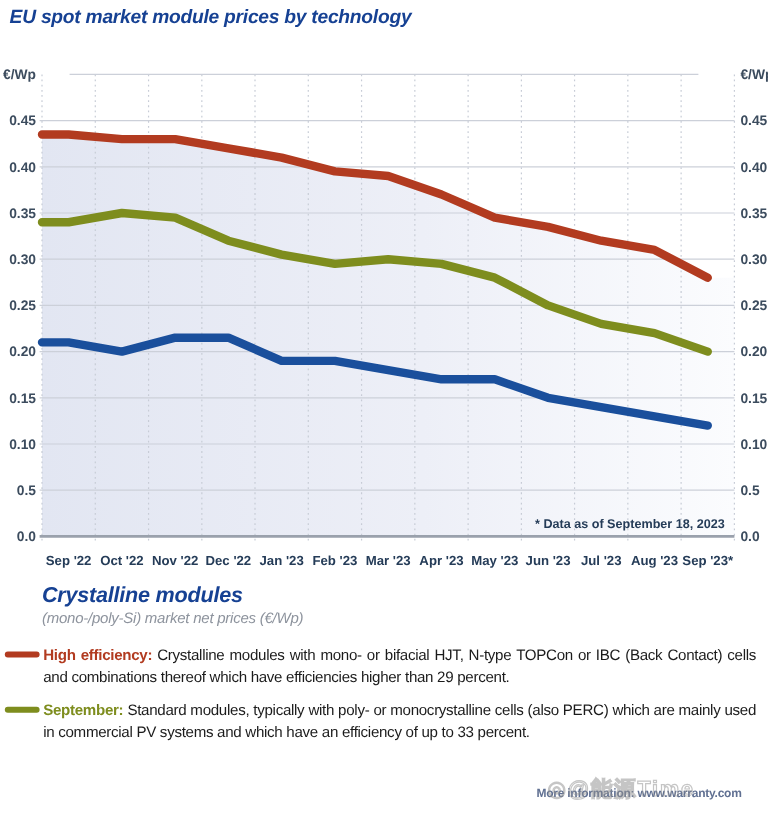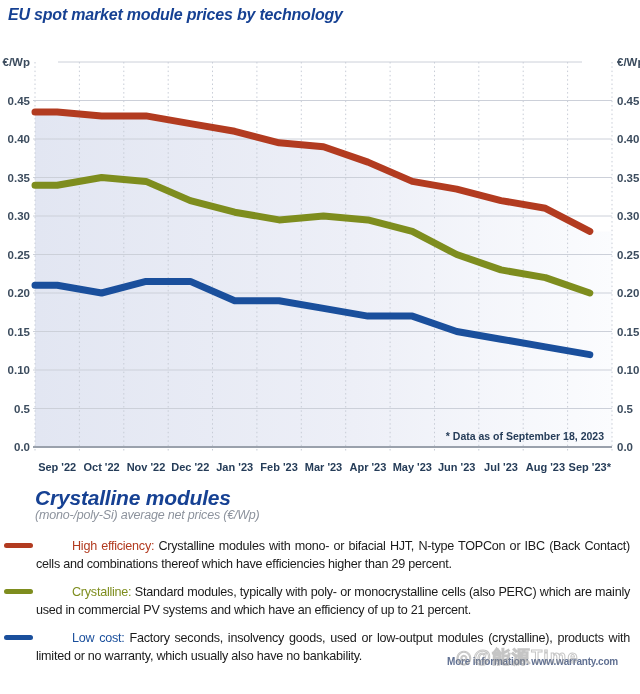--- a/index.html
+++ b/index.html
@@ -9,35 +9,35 @@
     -webkit-font-smoothing:antialiased;
   }
   .page-title{
     position:absolute;left:8px;top:6px;
     font-size:16px;font-weight:bold;font-style:italic;letter-spacing:-0.2px;
   }
   .chart-svg{position:absolute;left:0;top:0;}
   .footer{position:absolute;left:0;top:482px;width:640px;}
   .legend-heading{
     position:absolute;left:35px;top:4px;
-    font-size:21px;font-weight:bold;font-style:italic;letter-spacing:-0.2px;
+    font-size:18px;font-weight:bold;font-style:italic;letter-spacing:-0.2px;
   }
   .legend-subheading{
     position:absolute;left:35px;top:26px;
     font-size:12.5px;font-style:italic;letter-spacing:-0.2px;
   }
   .legend-list{position:absolute;left:4px;top:56px;width:628px;}
   .legend-item{display:flex;margin-bottom:11px;}
   .legend-swatch-cell{flex:0 0 32px;padding-top:5px;}
   .swatch{display:block;width:29px;height:5px;border-radius:3px;}
   .legend-text{
     flex:1;font-size:12.6px;line-height:17.6px;color:#1b1b1b;
     text-align:justify;letter-spacing:-0.25px;padding-right:2px;
   }
-  .legend-label{font-weight:normal;margin-left:36px;}
+  .legend-label{font-weight:bold;}
   .more-info{
     position:absolute;left:447px;top:174px;
     font-size:10px;font-weight:600;letter-spacing:-0.2px;white-space:nowrap;
   }
   .watermark{
     position:absolute;left:456px;top:163px;
     font-size:18px;font-weight:bold;letter-spacing:1.5px;white-space:nowrap;
     color:transparent;-webkit-text-stroke:1px rgba(145,145,145,0.62);
     opacity:0.85;
     text-align:right;
@@ -121,38 +121,32 @@
     <text x="412.3" y="471" text-anchor="middle" font-size="11" font-weight="600" fill="#253c58">May '23</text>
     <text x="456.7" y="471" text-anchor="middle" font-size="11" font-weight="600" fill="#253c58">Jun '23</text>
     <text x="501.0" y="471" text-anchor="middle" font-size="11" font-weight="600" fill="#253c58">Jul '23</text>
     <text x="545.4" y="471" text-anchor="middle" font-size="11" font-weight="600" fill="#253c58">Aug '23</text>
     <text x="589.8" y="471" text-anchor="middle" font-size="11" font-weight="600" fill="#253c58">Sep '23*</text>
     <text x="604" y="440" text-anchor="end" font-size="10.5" font-weight="600" fill="#253c58">* Data as of September 18, 2023</text>
   </svg>
 
 <div class="footer">
   <div class="legend-heading" style="color: rgb(22, 65, 147);">Crystalline modules</div>
-  <div class="legend-subheading" style="color: rgb(141, 147, 157);">(mono-/poly-Si) average net prices (€/Wp)</div>
+  <div class="legend-subheading" style="color: rgb(141, 147, 157);">(mono-/poly-Si) market net prices (€/Wp)</div>
 
   <div class="legend-list">
     <div class="legend-item">
       <span class="legend-swatch-cell">
           <span class="swatch" style="background-color: rgb(178, 59, 32);"></span>
         </span>
       <span class="legend-text"><span class="legend-label" style="color: rgb(178, 59, 32);">High efficiency:</span> <span>Crystalline modules with mono- or bifacial HJT, N-type TOPCon or IBC (Back Contact) cells and combinations thereof which have efficiencies higher than 29 percent.</span></span>
     </div>
     <div class="legend-item">
       <span class="legend-swatch-cell">
           <span class="swatch" style="background-color: rgb(126, 141, 30);"></span>
         </span>
-      <span class="legend-text"><span class="legend-label" style="color: rgb(126, 141, 30);">Crystalline:</span> <span>Standard modules, typically with poly- or monocrystalline cells (also PERC) which are mainly used in commercial PV systems and which have an efficiency of up to 21 percent.</span></span>
-    </div>
-    <div class="legend-item">
-      <span class="legend-swatch-cell">
-          <span class="swatch" style="background-color: rgb(26, 79, 156);"></span>
-        </span>
-      <span class="legend-text"><span class="legend-label" style="color: rgb(26, 79, 156);">Low cost:</span> <span>Factory seconds, insolvency goods, used or low-output modules (crystalline), products with limited or no warranty, which usually also have no bankability.</span></span>
+      <span class="legend-text"><span class="legend-label" style="color: rgb(126, 141, 30);">September:</span> <span>Standard modules, typically with poly- or monocrystalline cells (also PERC) which are mainly used in commercial PV systems and which have an efficiency of up to 33 percent.</span></span>
     </div>
   </div>
 
   <div class="more-info" style="color: rgb(96, 112, 146);">More information: www.warranty.com</div>
   <div class="watermark">◎@能源Time</div>
 </div>
 
 </body></html>

